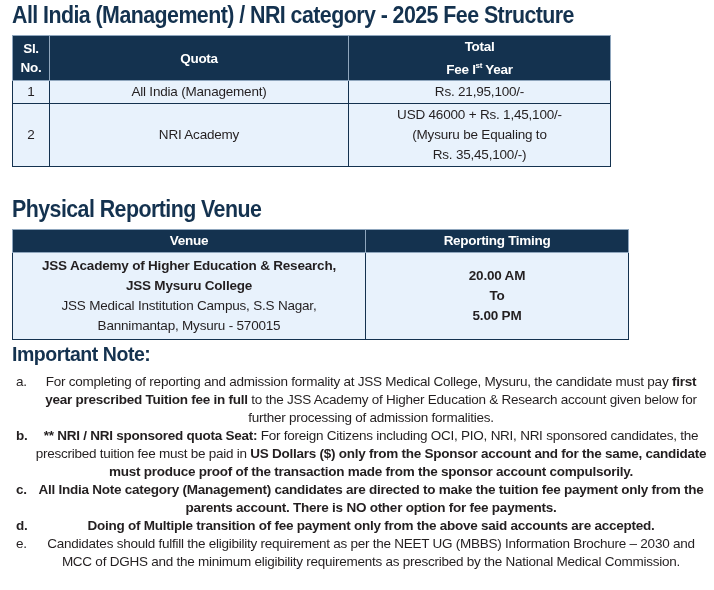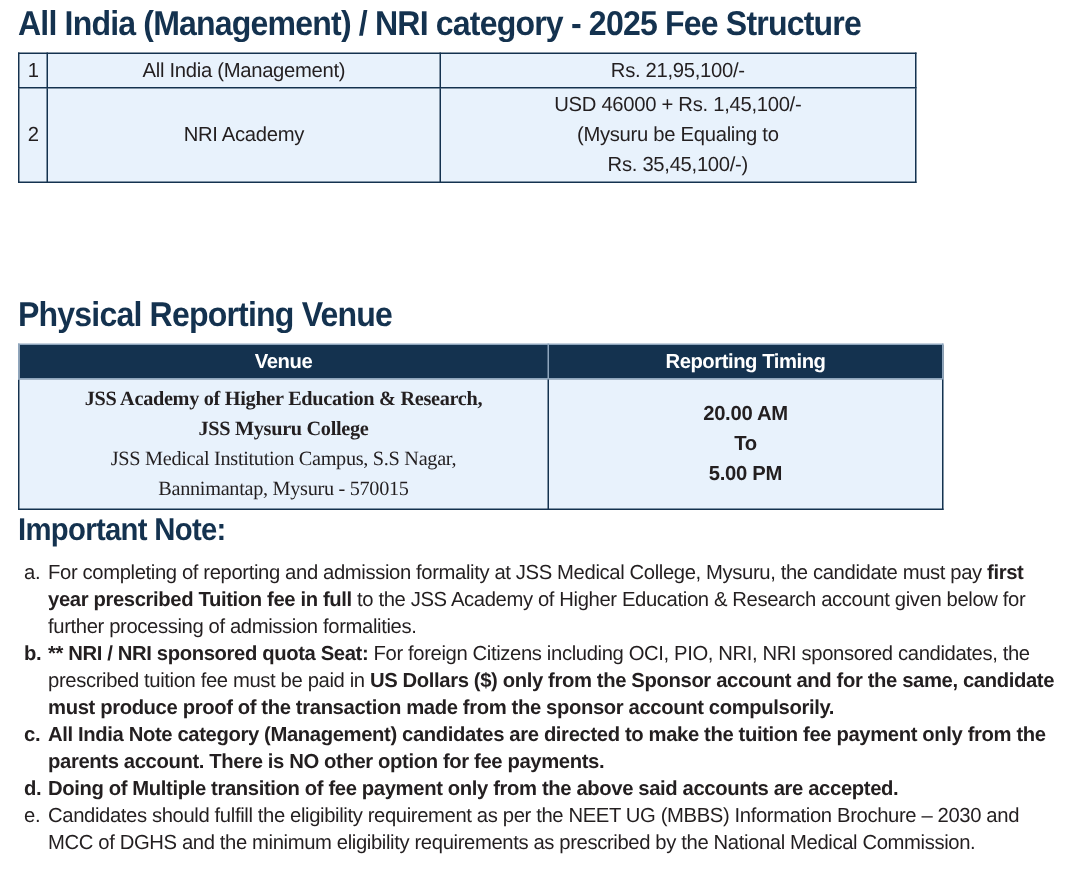--- a/index.html
+++ b/index.html
@@ -14,30 +14,38 @@
   #fee-table th { height:42px; line-height:19px; }
   #fee-table th.c1 { width:34px; }
   #fee-table th.c2 { width:296px; }
   #venue-table { left:12px; top:229px; width:617px; }
   #venue-table th { height:20px; line-height:18px; }
   #venue-table th.v1 { width:350px; }
   .b { font-weight:bold; }
   .notes { position:absolute; left:16px; top:373px; width:694px; font-size:13.5px; line-height:18px; letter-spacing:-0.25px; }
   .note { display:flex; margin:0; }
   .note .lbl { width:16px; flex:none; }
-  .note .txt { flex:1; }
+  .note .txt { flex:1;text-align:center; }
   .sup { font-size:8px; vertical-align:super; }
 </style>
 </head>
 <body>
 
 <div class="h1">All India (Management) / NRI category - 2025 Fee Structure</div>
 
 <table id="fee-table">
   <tbody>
+      <tr>
+    <th class="c1">Sl. No.</th>
+    <th class="c2">Quota</th>
+    <th>
+      <span>Total</span><br>
+      <span>Fee I</span><span class="sup">st</span><span> Year</span>
+    </th>
+  </tr>
   <tr>
     <td>1</td>
     <td>All India (Management)</td>
     <td>Rs. 21,95,100/-</td>
   </tr>
   <tr>
     <td>2</td>
     <td>NRI Academy</td>
     <td>
       <span>USD 46000 + Rs. 1,45,100/-</span><br>
@@ -50,21 +58,21 @@
 
 <div class="h2">Physical Reporting Venue</div>
 
 <table id="venue-table">
   <tbody>
       <tr>
     <th class="v1">Venue</th>
     <th>Reporting Timing</th>
   </tr>
   <tr>
-    <td style="padding:3px 0;font-family:Liberation Serif, serif;">
+    <td style="padding:3px 0;">
       <span class="b">JSS Academy of Higher Education &amp; Research,</span><br>
       <span class="b">JSS Mysuru College</span><br>
       <span>JSS Medical Institution Campus, S.S Nagar,</span><br>
       <span>Bannimantap, Mysuru - 570015</span>
     </td>
     <td class="b">
       <span>20.00 AM</span><br>
       <span>To</span><br>
       <span>5.00 PM</span>
     </td>

